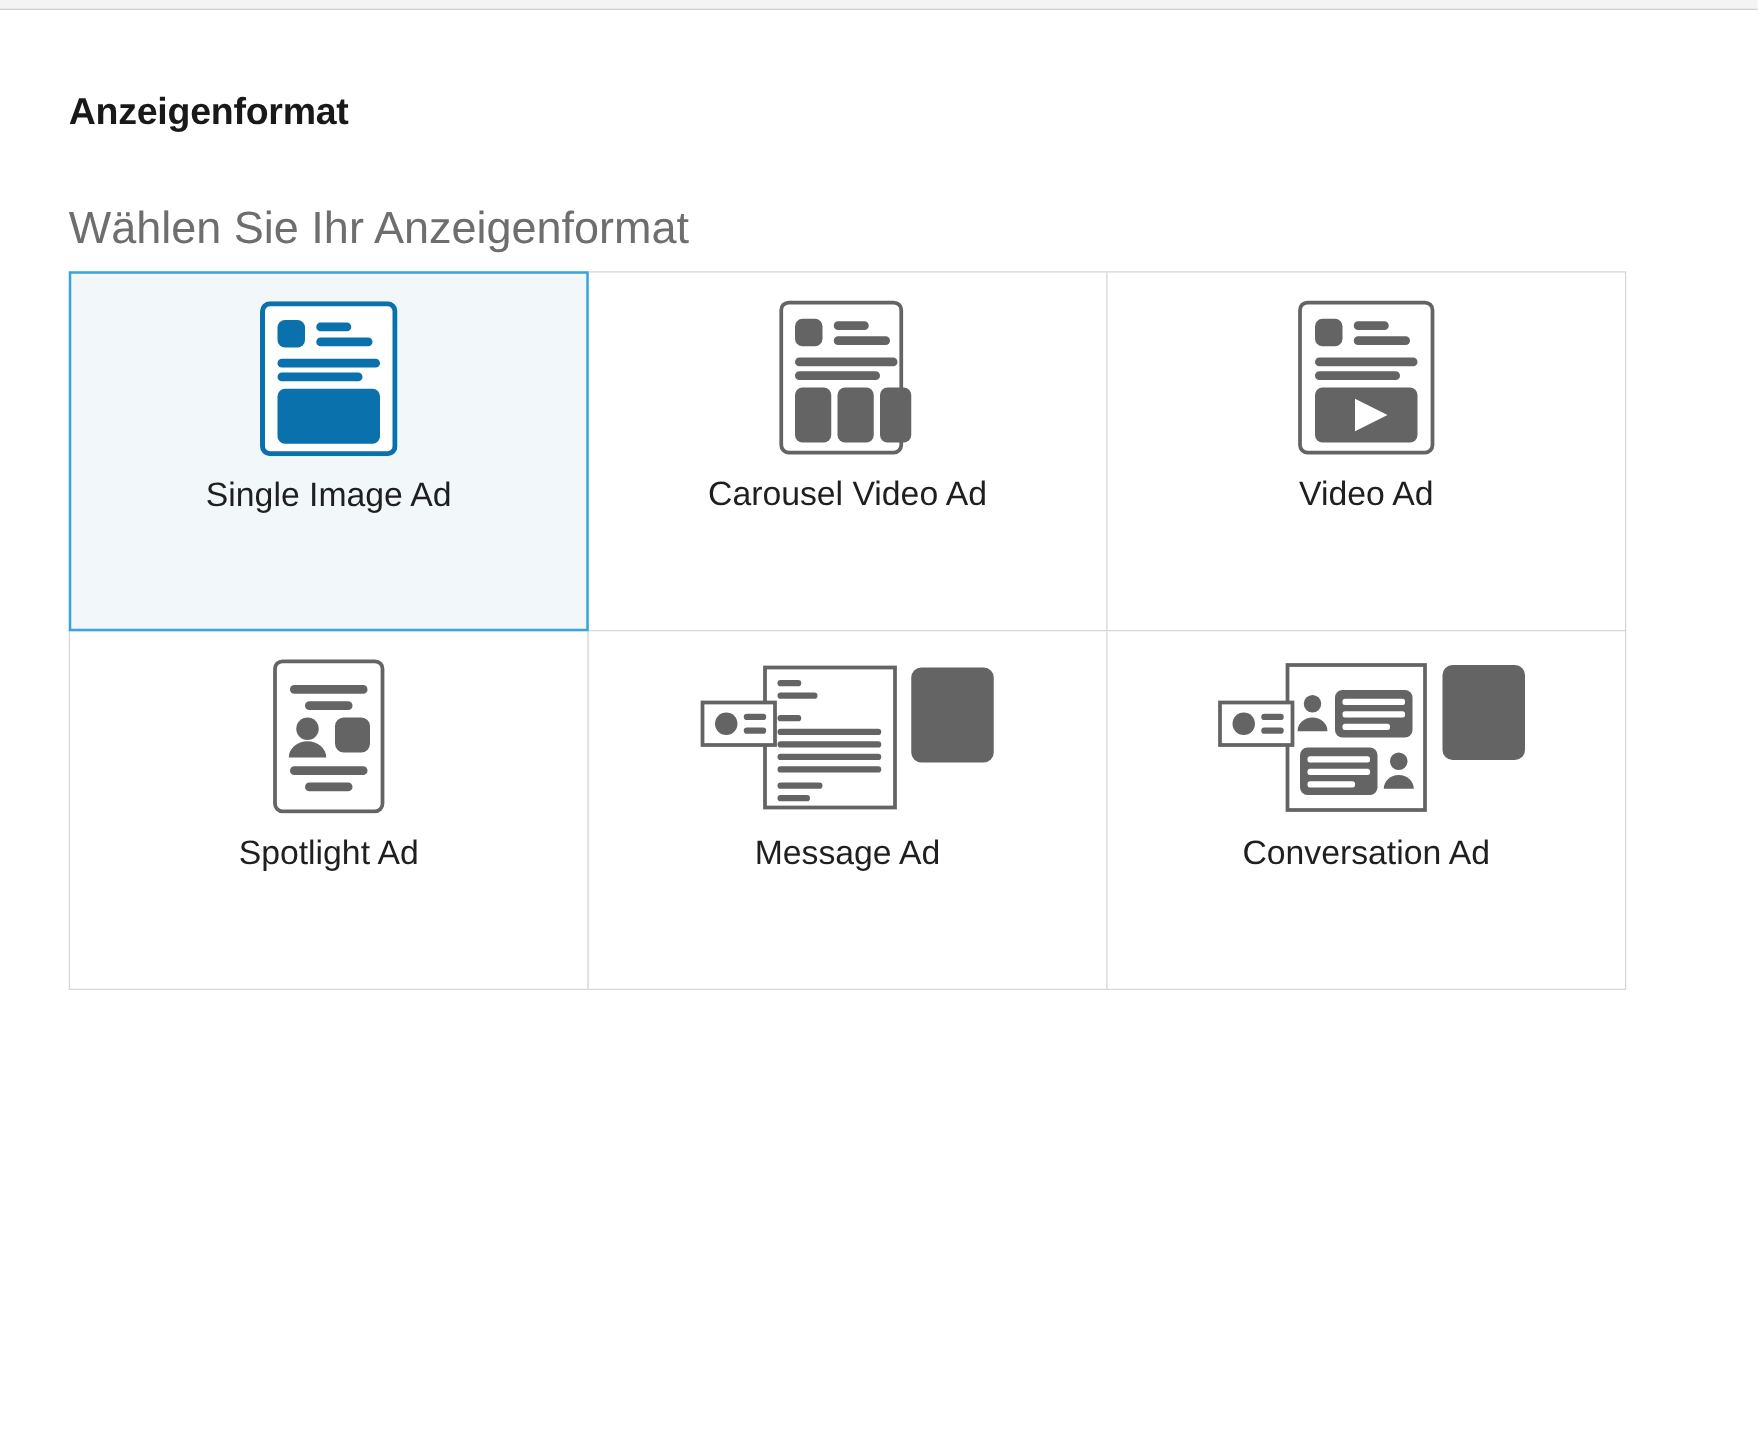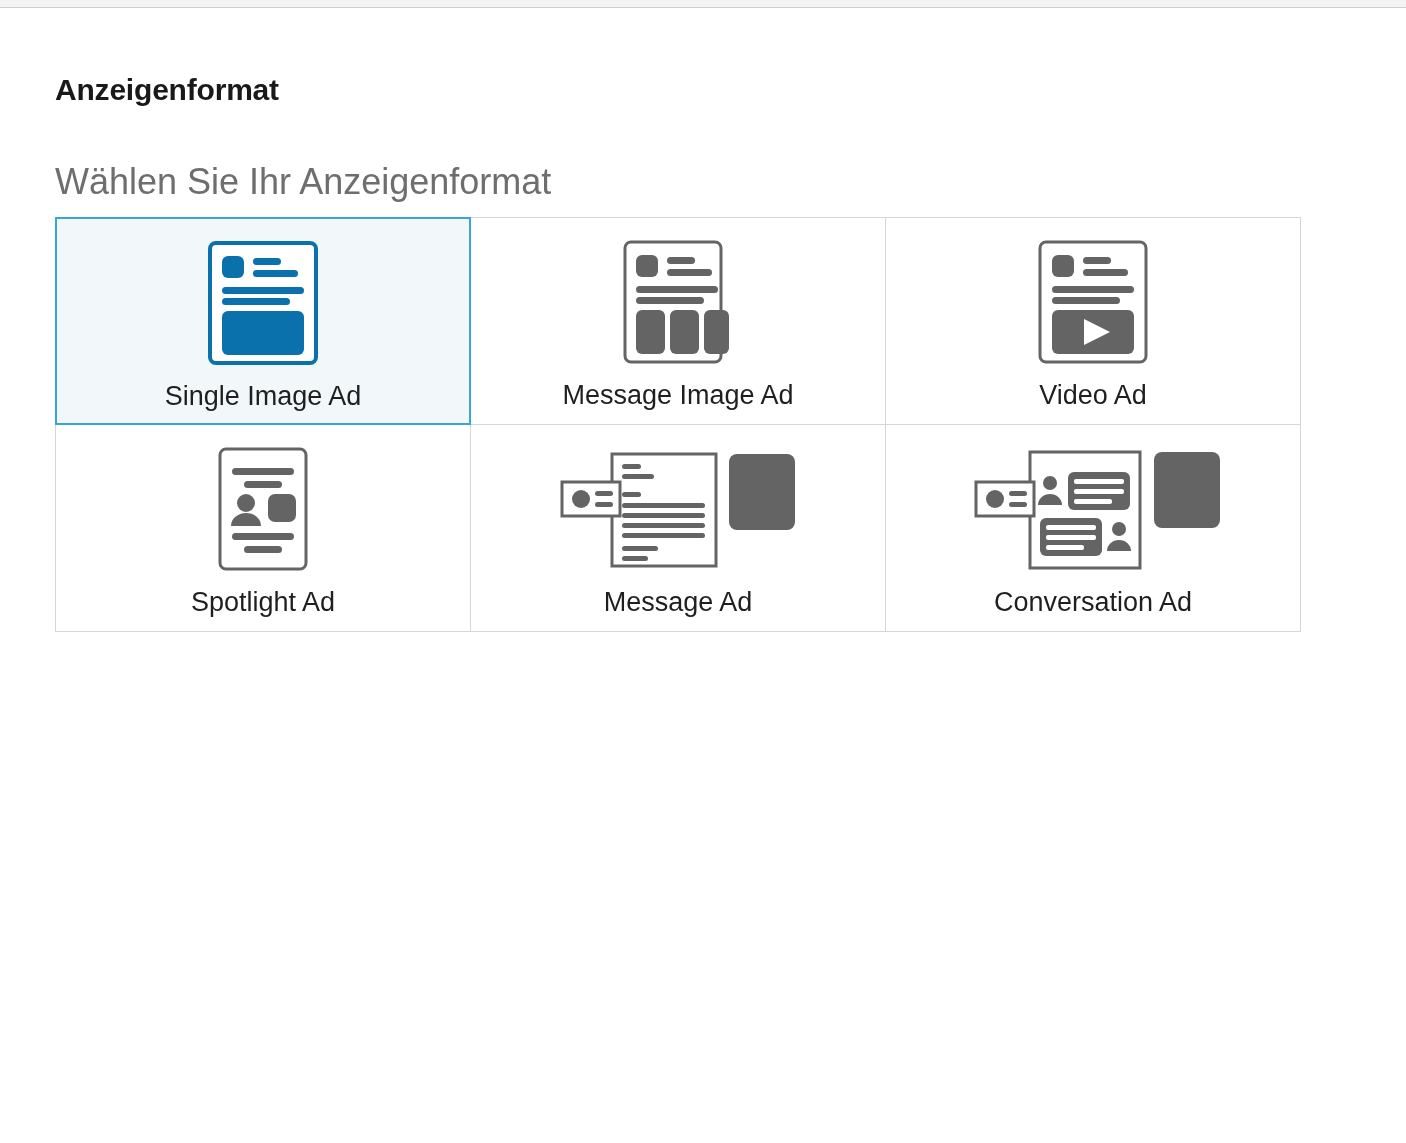--- a/index.html
+++ b/index.html
@@ -60,21 +60,21 @@
     position: absolute;
     left: 55px;
     top: 208px;
     width: 1248px;
     display: flex;
     flex-wrap: wrap;
   }
 
   .format-card {
     width: 416px;
-    height: 208px;
+    height: 288px;
     box-sizing: border-box;
     border: 1px solid #d5d6d7;
     margin-right: -1px;
     margin-bottom: -1px;
     background: #ffffff;
     display: flex;
     flex-direction: column;
     align-items: center;
     justify-content: flex-start;
     cursor: pointer;
@@ -139,21 +139,21 @@
           <rect x="13" y="15" width="22" height="22" rx="6" ry="6" fill="#646464"></rect>
           <rect x="44" y="17" width="28" height="7" rx="3.5" ry="3.5" fill="#646464"></rect>
           <rect x="44" y="29" width="45" height="7" rx="3.5" ry="3.5" fill="#646464"></rect>
           <rect x="13" y="46" width="82" height="7" rx="3.5" ry="3.5" fill="#646464"></rect>
           <rect x="13" y="57" width="68" height="7" rx="3.5" ry="3.5" fill="#646464"></rect>
           <rect x="13" y="70" width="29" height="44" rx="6" ry="6" fill="#646464"></rect>
           <rect x="47" y="70" width="29" height="44" rx="6" ry="6" fill="#646464"></rect>
           <rect x="81" y="70" width="25" height="44" rx="6" ry="6" fill="#646464"></rect>
         </svg>
       </div>
-      <div class="card-label">Message Image Ad</div>
+      <div class="card-label">Carousel Video Ad</div>
     </div>
 
     <div class="format-card">
       <div class="card-icon">
         <svg width="110" height="124" viewBox="0 0 110 124">
           <rect x="2" y="2" width="106" height="120" rx="6" ry="6" fill="#ffffff" stroke="#646464" stroke-width="3"></rect>
           <rect x="14" y="15" width="22" height="22" rx="6" ry="6" fill="#646464"></rect>
           <rect x="45" y="17" width="28" height="7" rx="3.5" ry="3.5" fill="#646464"></rect>
           <rect x="45" y="29" width="45" height="7" rx="3.5" ry="3.5" fill="#646464"></rect>
           <rect x="14" y="46" width="82" height="7" rx="3.5" ry="3.5" fill="#646464"></rect>

